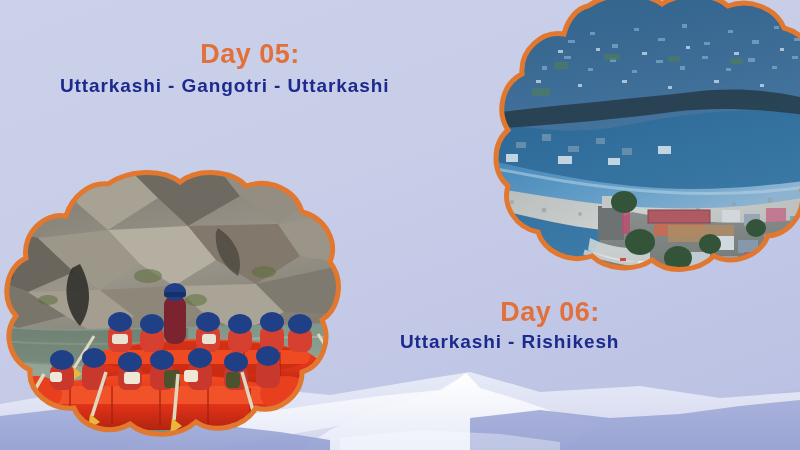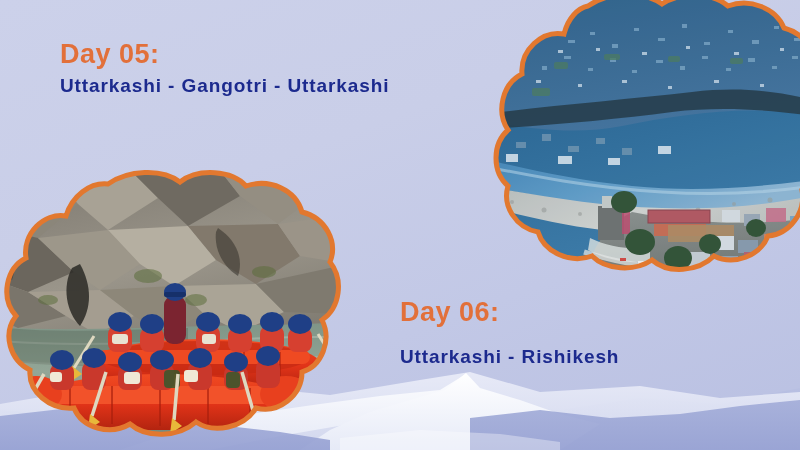--- a/index.html
+++ b/index.html
@@ -30,36 +30,37 @@
   }
   .blob svg { display: block; overflow: visible; }
 
   
   .text-block { position: absolute; }
   .day-label {
     color: #e2703a;
     font-weight: bold;
     letter-spacing: 0.5px;
     white-space: nowrap;
+    text-align: center;
   }
   .route-label {
     color: #1c2a8e;
     font-weight: bold;
     letter-spacing: 0.9px;
     white-space: nowrap;
     text-align: left;
   }
 
   #day05-block { left: 60px; top: 38px; width: 380px; }
   #day05-block .day-label   { font-size: 27px; line-height: 32px; }
   #day05-block .route-label { font-size: 19px; line-height: 26px; margin-top: 3px; }
 
   #day06-block { left: 400px; top: 296px; width: 300px; }
   #day06-block .day-label   { font-size: 27px; line-height: 32px; }
-  #day06-block .route-label { font-size: 19px; line-height: 26px; margin-top: 16px; }
+  #day06-block .route-label { font-size: 19px; line-height: 26px; margin-top: 1px; }
 </style>
 </head>
 <body>
 
 <div id="slide">
 
   <svg class="bg-layer" viewBox="0 0 800 450" preserveAspectRatio="none">
     <defs>
       <linearGradient id="gBlueFar" x1="0" y1="0" x2="0" y2="1">
         <stop offset="0%" stop-color="#b5bde1"></stop>

